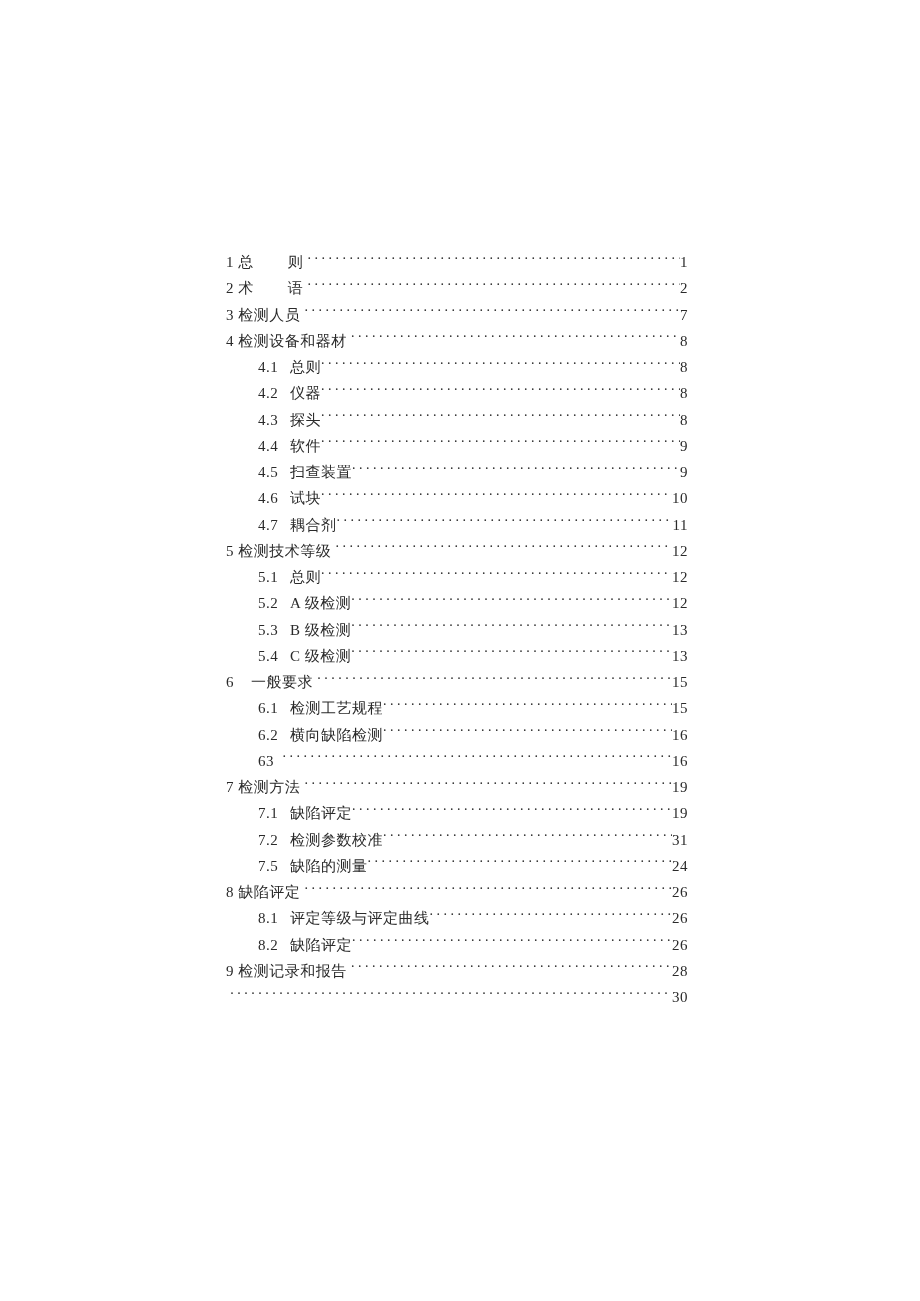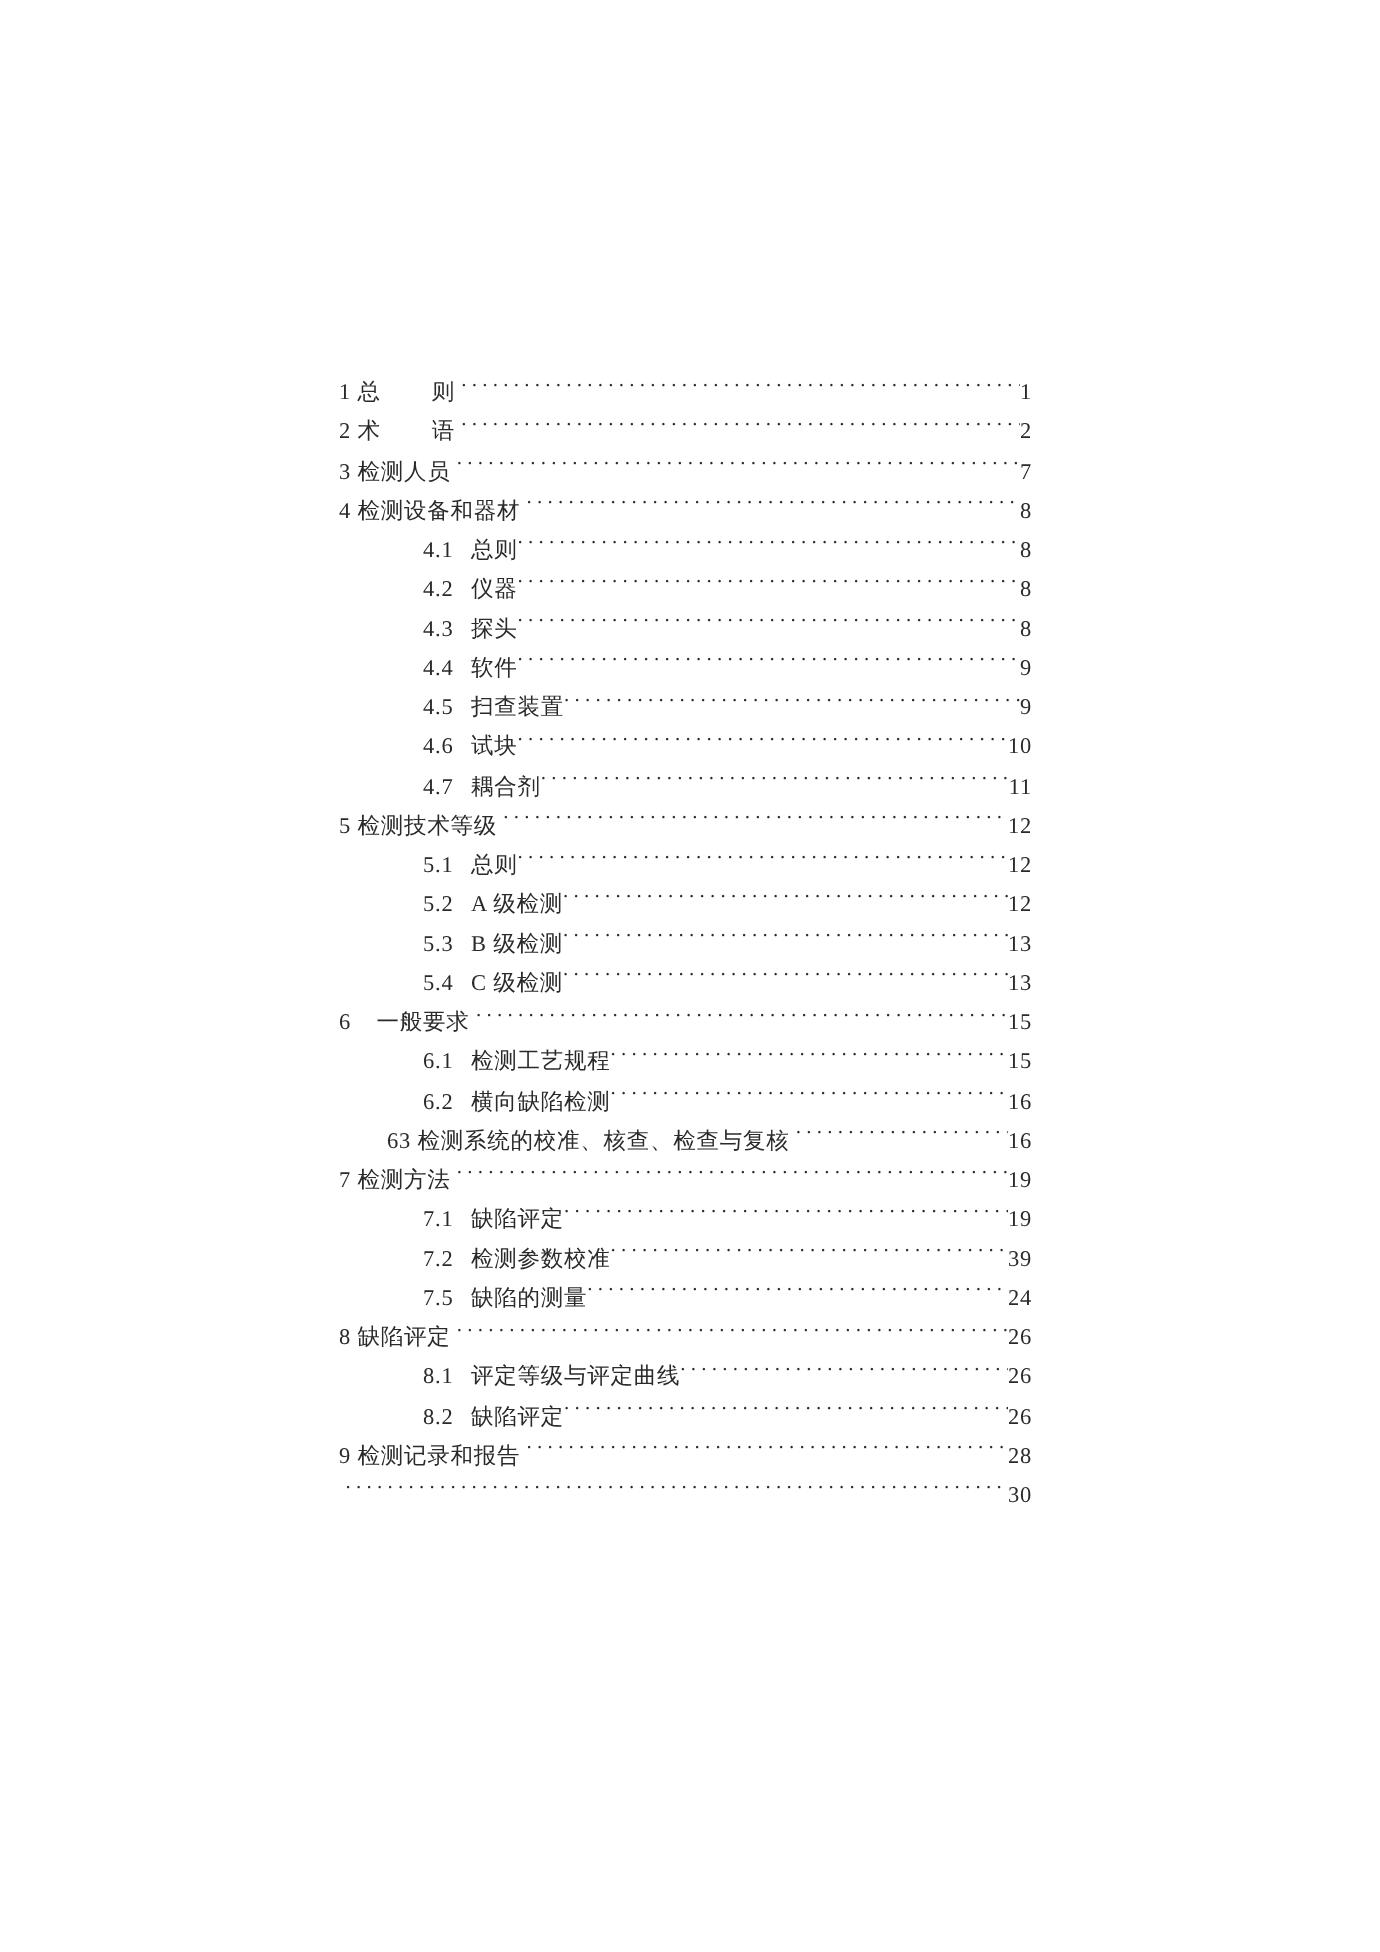--- a/index.html
+++ b/index.html
@@ -43,21 +43,21 @@
     white-space: nowrap;
     letter-spacing: 0;
     font-size: 14px;
     color: #2a2a2a;
   }
   .pg {
     flex: 0 0 auto;
     text-align: right;
   }
   .indent { padding-left: 32px; }
-  .subnum { display:inline-block; width:32px;margin-left:24px; }
+  .subnum { display:inline-block; width:32px; }
 </style>
 </head>
 <body>
 
 <div class="page">
   <div class="toc" id="toc">
       <div class="row">
         <span class="num">1</span>
         <span>&nbsp;</span>
         <span>总</span>
@@ -184,21 +184,20 @@
       </div>
       <div class="row indent">
         <span class="num subnum">6.2</span>
         <span>横向缺陷检测</span>
         <span class="dots"></span>
         <span class="pg">16</span>
       </div>
       <div class="row indent">
         <span class="num">63</span>
         <span>&nbsp;</span>
-        <span>检测系统的校准、核查、检查与复核</span>
         <span>&nbsp;</span>
         <span class="dots"></span>
         <span class="pg">16</span>
       </div>
       <div class="row">
         <span class="num">7</span>
         <span>&nbsp;</span>
         <span>检测方法</span>
         <span>&nbsp;</span>
         <span class="dots"></span>
@@ -207,21 +206,21 @@
       <div class="row indent">
         <span class="num subnum">7.1</span>
         <span>缺陷评定</span>
         <span class="dots"></span>
         <span class="pg">19</span>
       </div>
       <div class="row indent">
         <span class="num subnum">7.2</span>
         <span>检测参数校准</span>
         <span class="dots"></span>
-        <span class="pg">39</span>
+        <span class="pg">31</span>
       </div>
       <div class="row indent">
         <span class="num subnum">7.5</span>
         <span>缺陷的测量</span>
         <span class="dots"></span>
         <span class="pg">24</span>
       </div>
       <div class="row">
         <span class="num">8</span>
         <span>&nbsp;</span>

